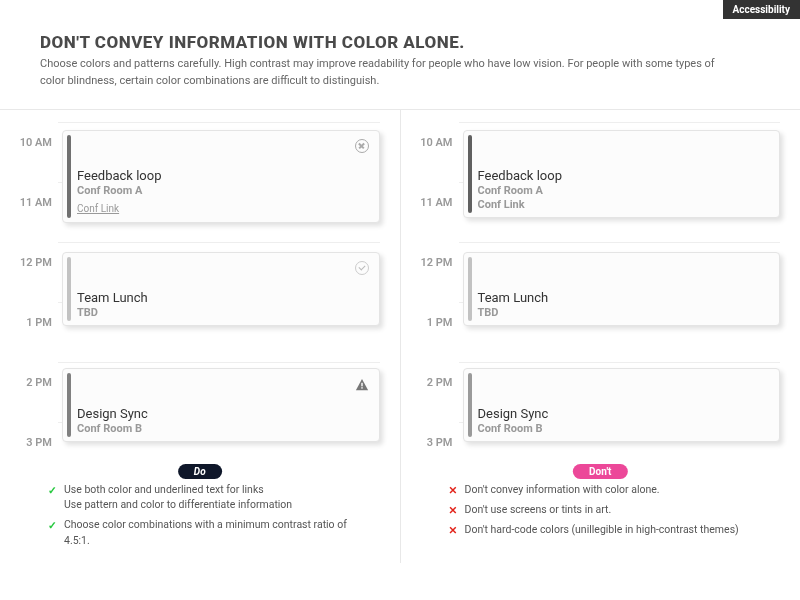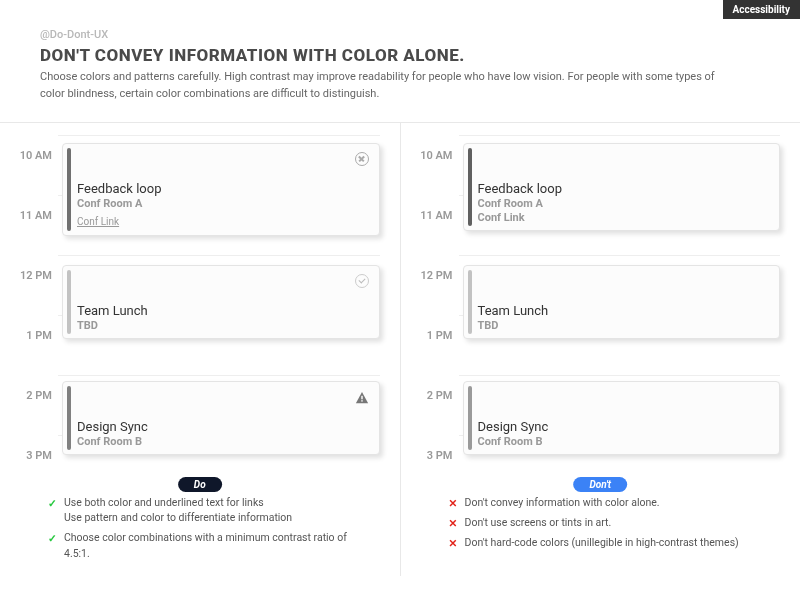--- a/index.html
+++ b/index.html
@@ -24,34 +24,33 @@
 .event .eicon { position: absolute; right: 10px; top: 8px; width: 14px; height: 14px; }
 .circle-x { width: 14px; height: 14px; border: 1.5px solid #aaa; border-radius: 50%; position: relative; }
 .circle-x::before, .circle-x::after { content: ''; position: absolute; left: 2px; top: 5px; width: 7px; height: 1.5px; background: #aaa; }
 .circle-x::before { transform: rotate(45deg); }
 .circle-x::after { transform: rotate(-45deg); }
 .circle-check { width: 14px; height: 14px; border: 1.5px solid #ccc; border-radius: 50%; position: relative; }
 .circle-check::after { content: ''; position: absolute; left: 3px; top: 3px; width: 5px; height: 3px; border-left: 1.5px solid #bbb; border-bottom: 1.5px solid #bbb; transform: rotate(-45deg); }
 .tri-warn svg { width: 14px; height: 14px; }
 .pill { position: absolute; left: 50%; transform: translateX(-50%); top: 354px; padding: 2px 16px; border-radius: 10px; font-size: 10px; font-weight: 700; color: #fff; }
 .pill.do { background: #0f172a; font-style: italic; }
-.pill.dont { background: #3b82f6; font-style: italic; }
+.pill.dont { background: #ec4899; }
 .list { padding: 22px 28px 10px 48px; font-size: 10.5px; color: #555; }
 .list .item { position: relative; padding-left: 16px; margin-bottom: 5px; line-height: 1.45; }
 .list .item .mark { position: absolute; left: 0; top: 1px; }
 .check-green { color: #28c940; font-weight: bold; }
 .x-red { color: #e2231a; font-weight: bold; }
 </style>
 </head>
 <body>
 
 <div class="badge-top">Accessibility</div>
 
 <div class="header">
-  <div class="handle">@Do-Dont-UX</div>
   <div class="title">DON'T CONVEY INFORMATION WITH COLOR ALONE.</div>
   <div class="desc">Choose colors and patterns carefully. High contrast may improve readability for people who have low vision. For people with some types of color blindness, certain color combinations are difficult to distinguish.</div>
 </div>
 
 <div class="panels">
 
   <div class="panel">
     <div class="calendar">
       <div class="time-col">
         <div class="time-label" style="top:6px">10 AM</div>

